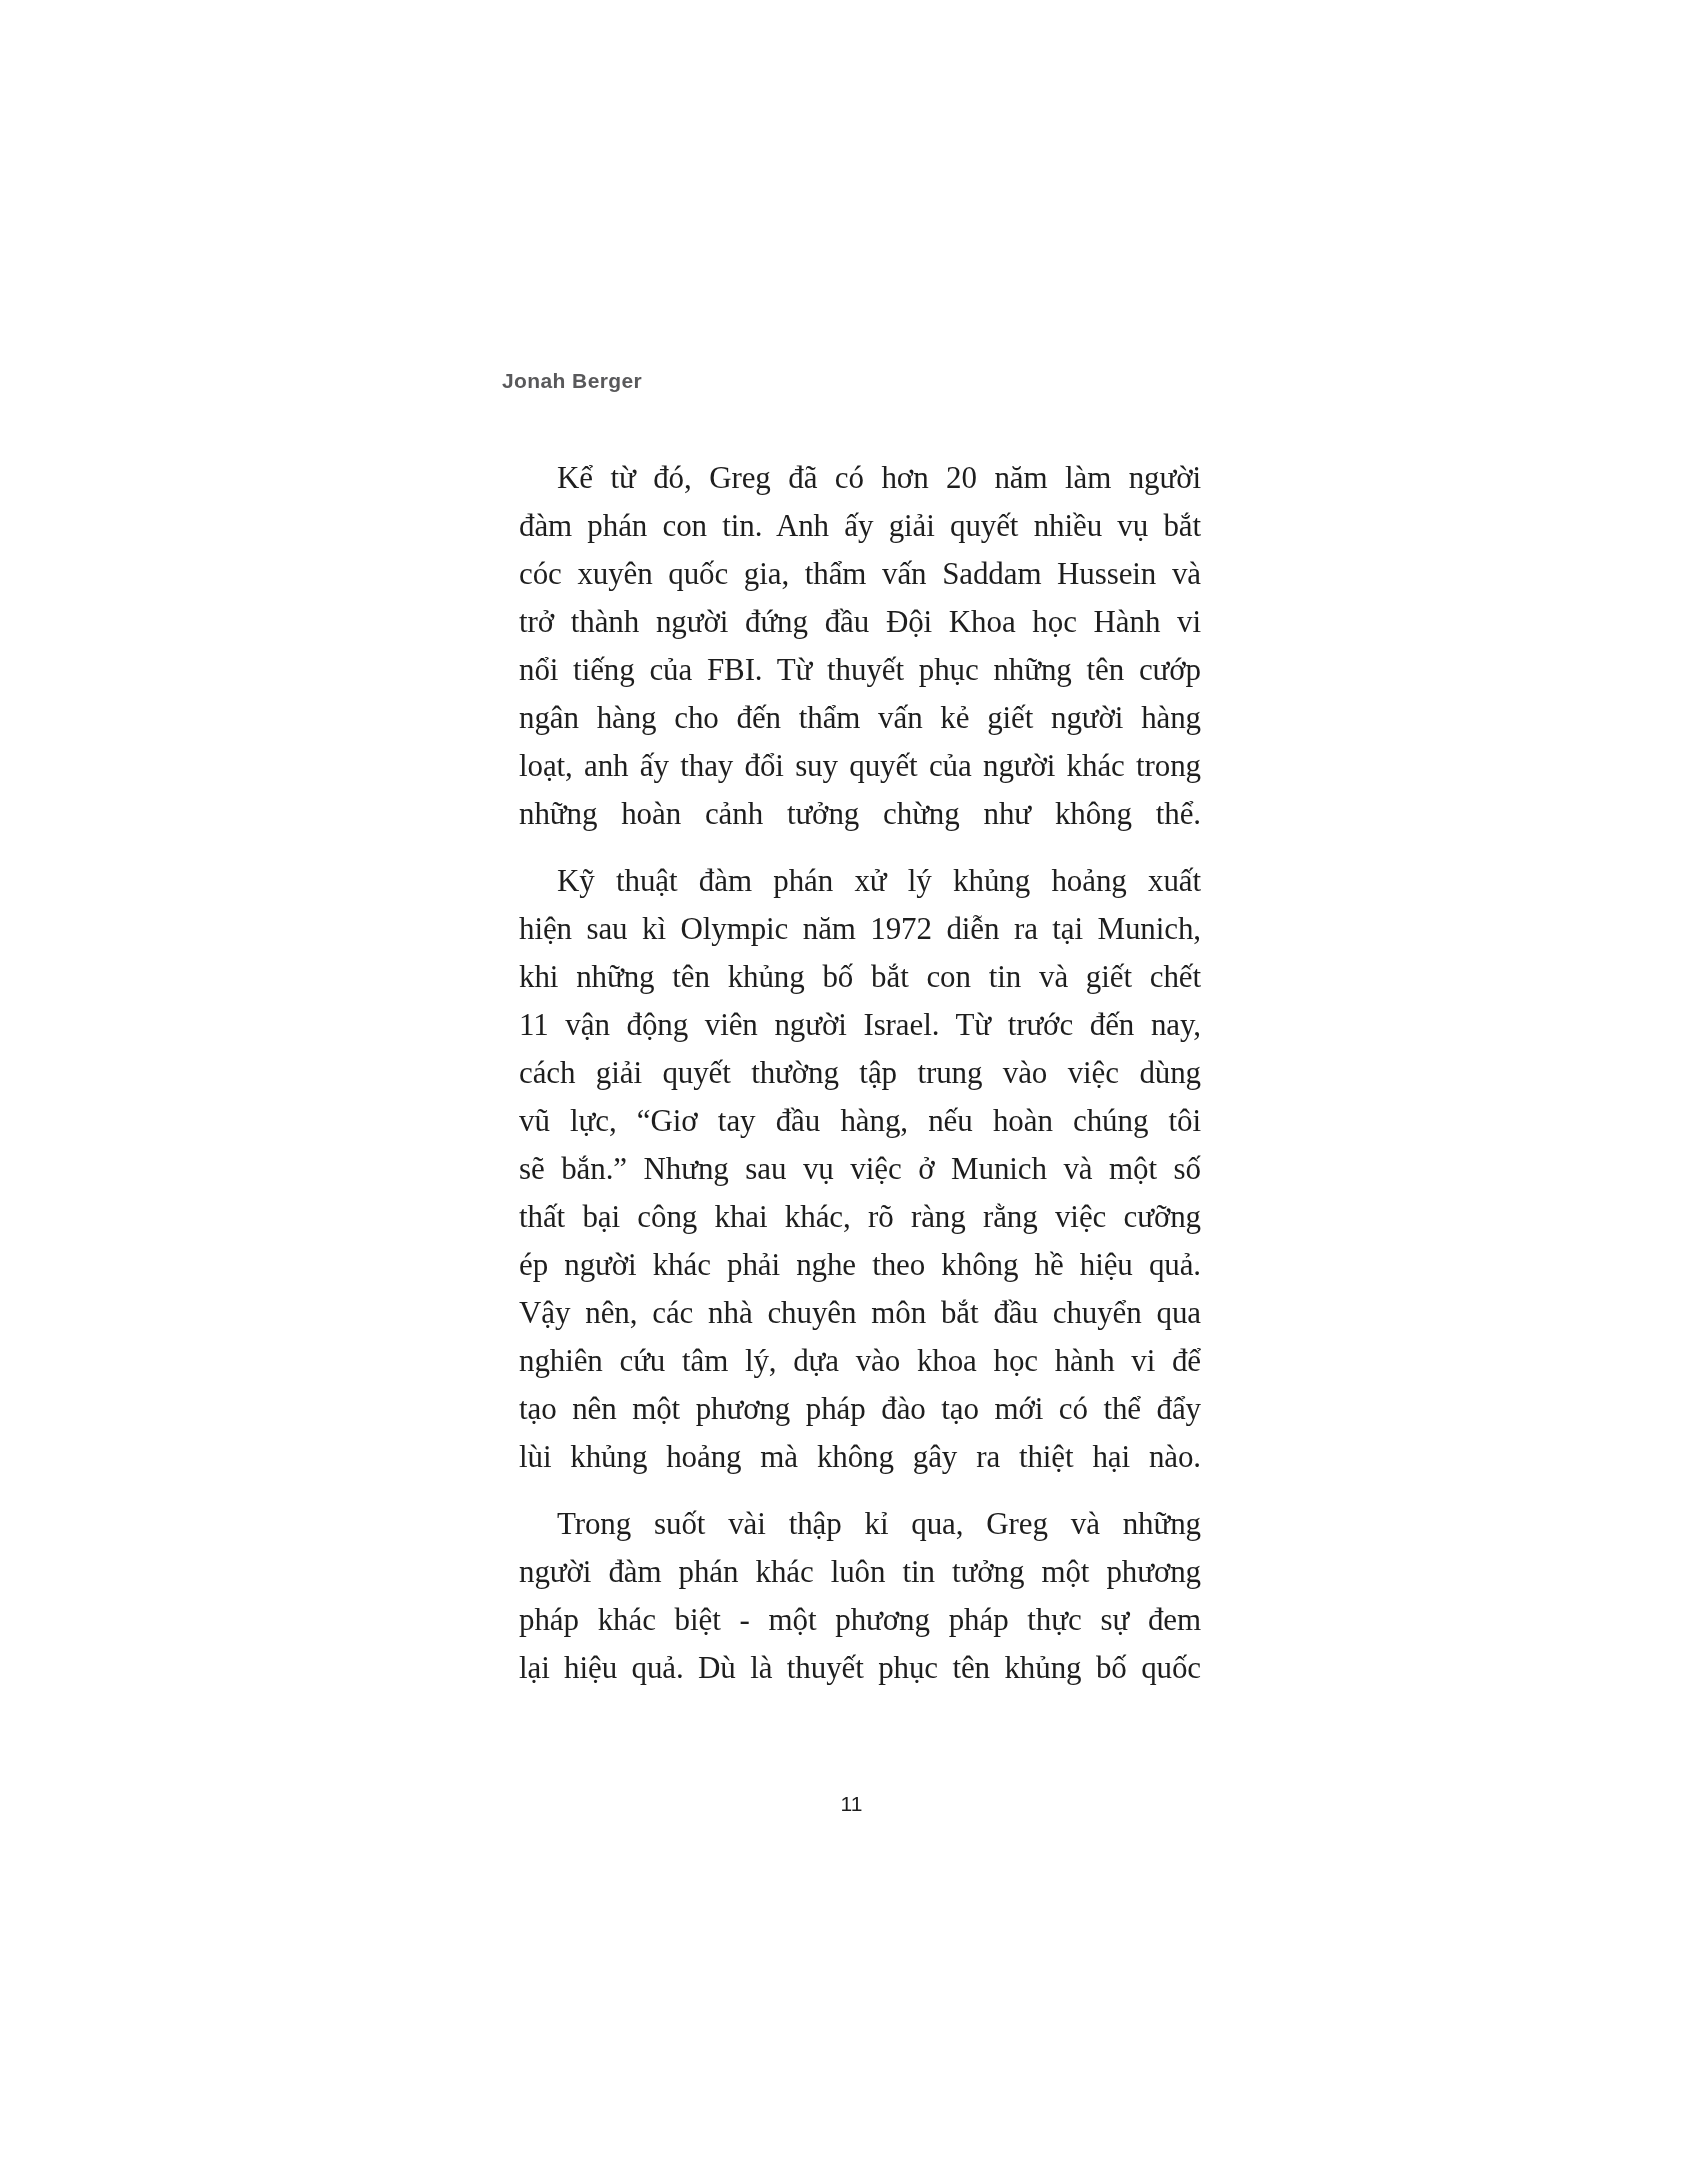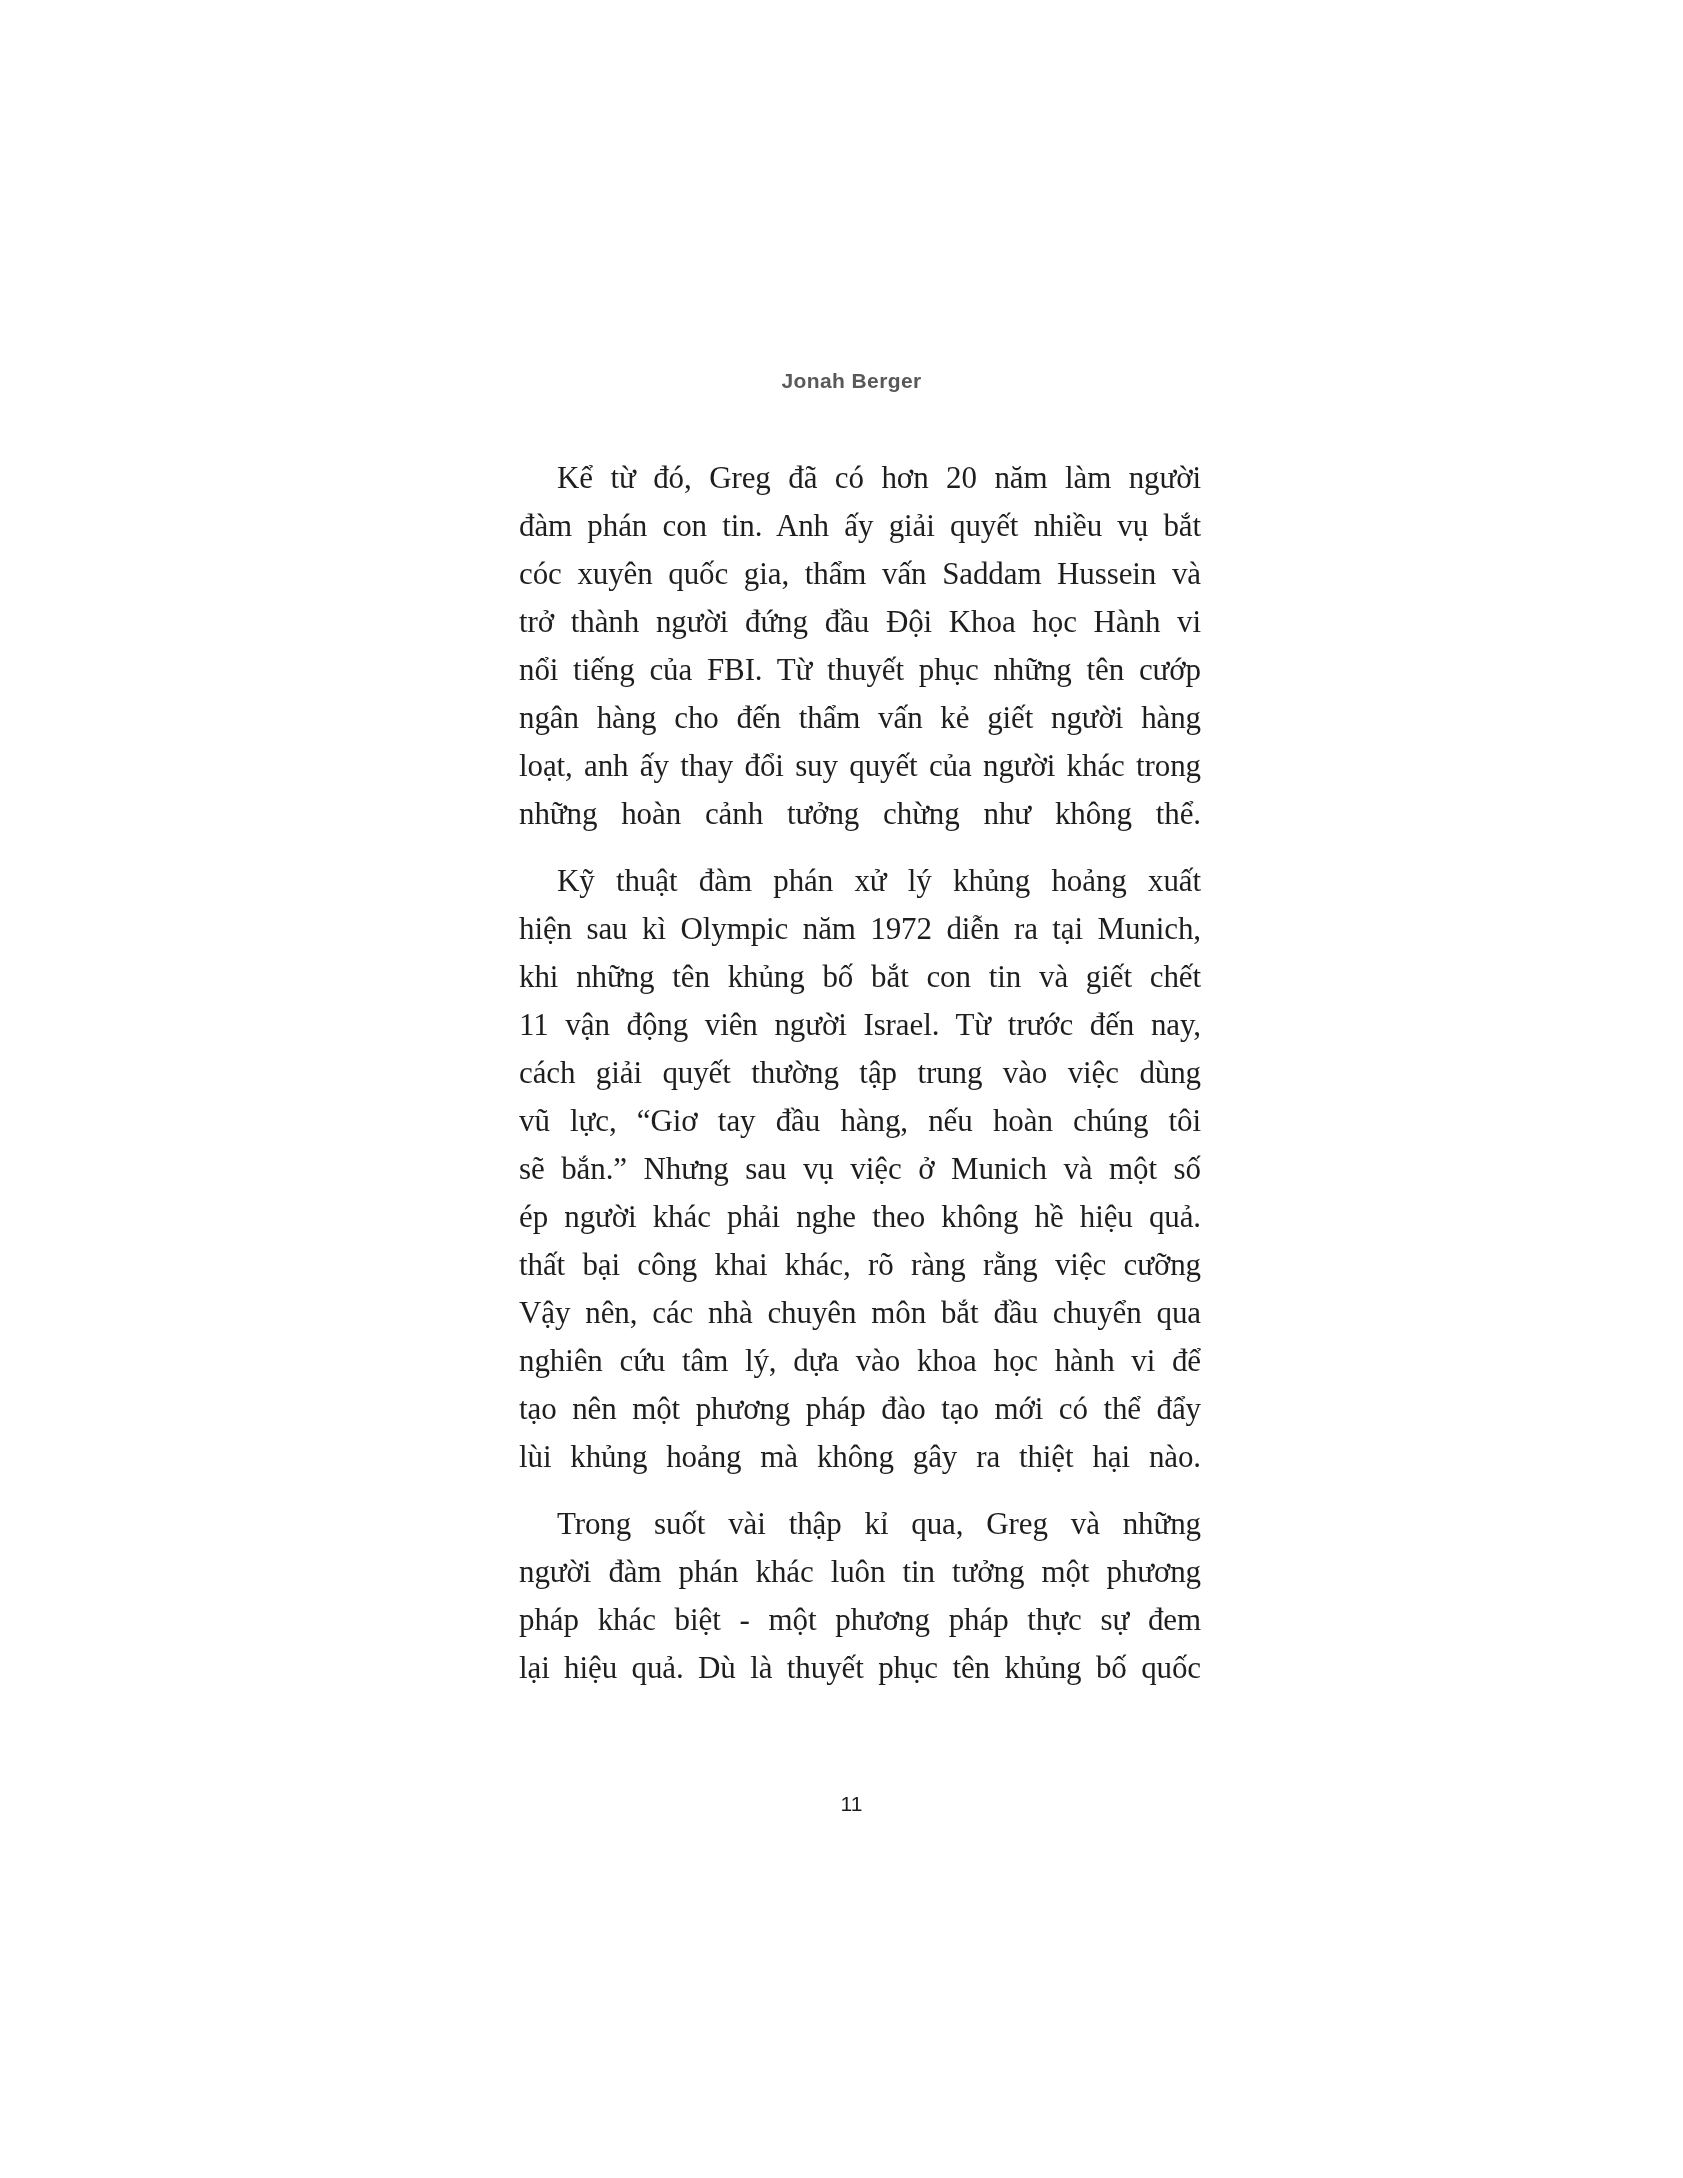--- a/index.html
+++ b/index.html
@@ -18,21 +18,21 @@
     left: 0; top: 0;
     width: 1683px;
     height: 2178px;
     background: #ffffff;
   }
   .running-header {
     position: absolute;
     left: 502px;
     top: 368px;
     width: 699px;
-    text-align: center;
+    text-align: left;
     font-family: "Liberation Sans", sans-serif;
     font-weight: bold;
     font-size: 21px;
     line-height: 26px;
     letter-spacing: 0.4px;
     color: #59595b;
   }
   .text-block {
     position: absolute;
     left: 502px;
@@ -91,22 +91,22 @@
     </div>
 
     <div class="para">
       <div class="line first">Kỹ thuật đàm phán xử lý khủng hoảng xuất</div>
       <div class="line">hiện sau kì Olympic năm 1972 diễn ra tại Munich,</div>
       <div class="line">khi những tên khủng bố bắt con tin và giết chết</div>
       <div class="line">11 vận động viên người Israel. Từ trước đến nay,</div>
       <div class="line">cách giải quyết thường tập trung vào việc dùng</div>
       <div class="line">vũ lực, “Giơ tay đầu hàng, nếu hoàn chúng tôi</div>
       <div class="line">sẽ bắn.” Nhưng sau vụ việc ở Munich và một số</div>
+      <div class="line">thất bại công khai khác, rõ ràng rằng việc cưỡng</div>
       <div class="line">ép người khác phải nghe theo không hề hiệu quả.</div>
-      <div class="line">thất bại công khai khác, rõ ràng rằng việc cưỡng</div>
       <div class="line">Vậy nên, các nhà chuyên môn bắt đầu chuyển qua</div>
       <div class="line">nghiên cứu tâm lý, dựa vào khoa học hành vi để</div>
       <div class="line">tạo nên một phương pháp đào tạo mới có thể đẩy</div>
       <div class="line">lùi khủng hoảng mà không gây ra thiệt hại nào.</div>
     </div>
 
     <div class="para">
       <div class="line first">Trong suốt vài thập kỉ qua, Greg và những</div>
       <div class="line">người đàm phán khác luôn tin tưởng một phương</div>
       <div class="line">pháp khác biệt - một phương pháp thực sự đem</div>

